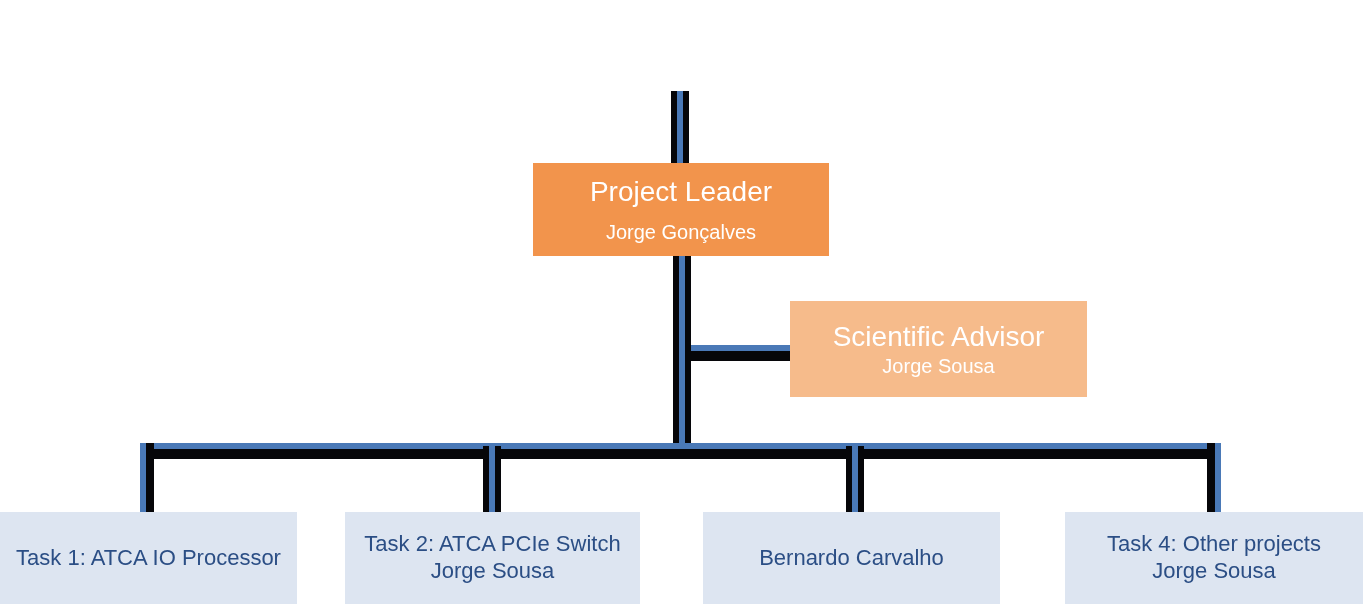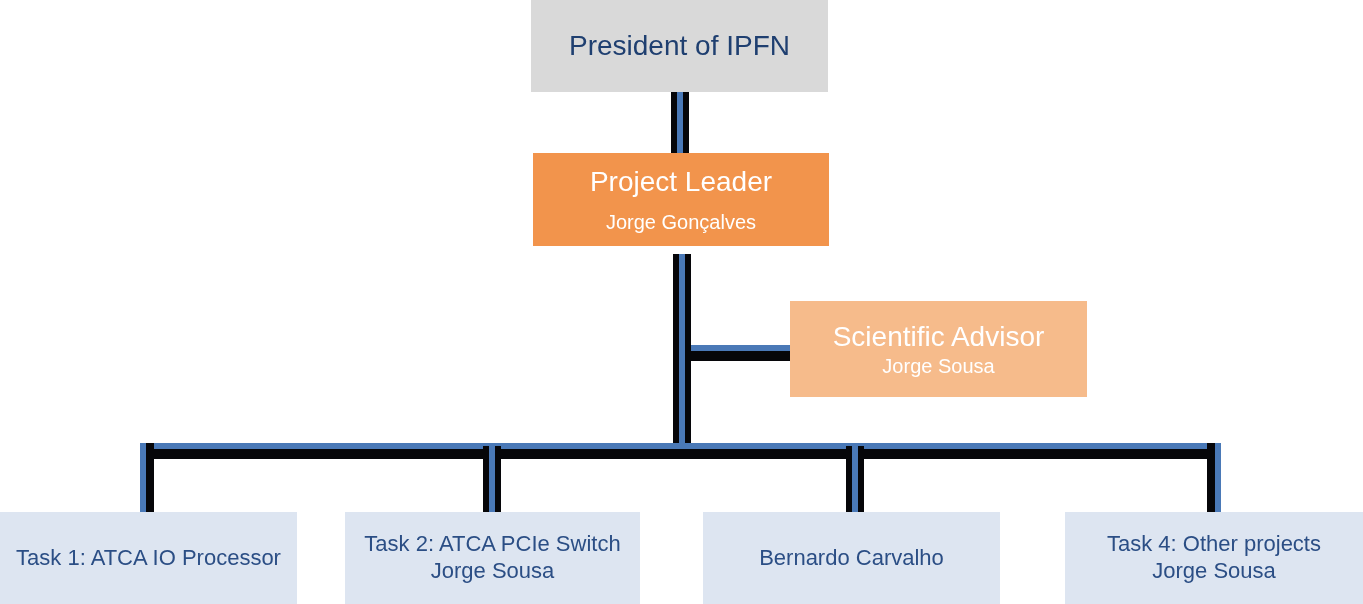--- a/index.html
+++ b/index.html
@@ -57,21 +57,21 @@
     text-align:center;
     line-height:1.22;
   }
   .node .title{font-size:28px;}
   .node .person{font-size:20px;}
   .node-president{
     left:531px;top:0;width:297px;height:92px;
     background:var(--gray);color:var(--navy);
   }
   .node-leader{
-    left:533px;top:153px;width:296px;height:93px;
+    left:533px;top:163px;width:296px;height:93px;
     background:var(--orange);color:var(--white);gap:11px;
   }
   .node-advisor{
     left:790px;top:301px;width:297px;height:96px;
     background:var(--orange-light);color:var(--white);
   }
   .task{
     background:var(--blue-light);color:var(--navy-task);
     top:512px;height:92px;
   }
@@ -88,23 +88,20 @@
 
   <div class="conn hline" style="left:684px;top:345px;width:106px;"></div>
   <div class="conn vline-mid" style="left:671px;top:91px;height:74px;"></div>
   <div class="conn vline-mid" style="left:673px;top:254px;height:195px;"></div>
   <div class="conn hline" style="left:140px;top:443px;width:1081px;"></div>
   <div class="conn vline-left" style="left:140px;top:443px;height:70px;"></div>
   <div class="conn vline-mid" style="left:483px;top:446px;height:66px;"></div>
   <div class="conn vline-mid" style="left:846px;top:446px;height:66px;"></div>
   <div class="conn vline-right" style="left:1207px;top:443px;height:70px;"></div>
 
-  <div class="node node-president">
-    <div class="title">President of IPFN</div>
-  </div>
 
   <div class="node node-leader">
     <div class="title">Project Leader</div>
     <div class="person">Jorge Gonçalves</div>
   </div>
 
   <div class="node node-advisor">
     <div class="title">Scientific Advisor</div>
     <div class="person">Jorge Sousa</div>
   </div>

